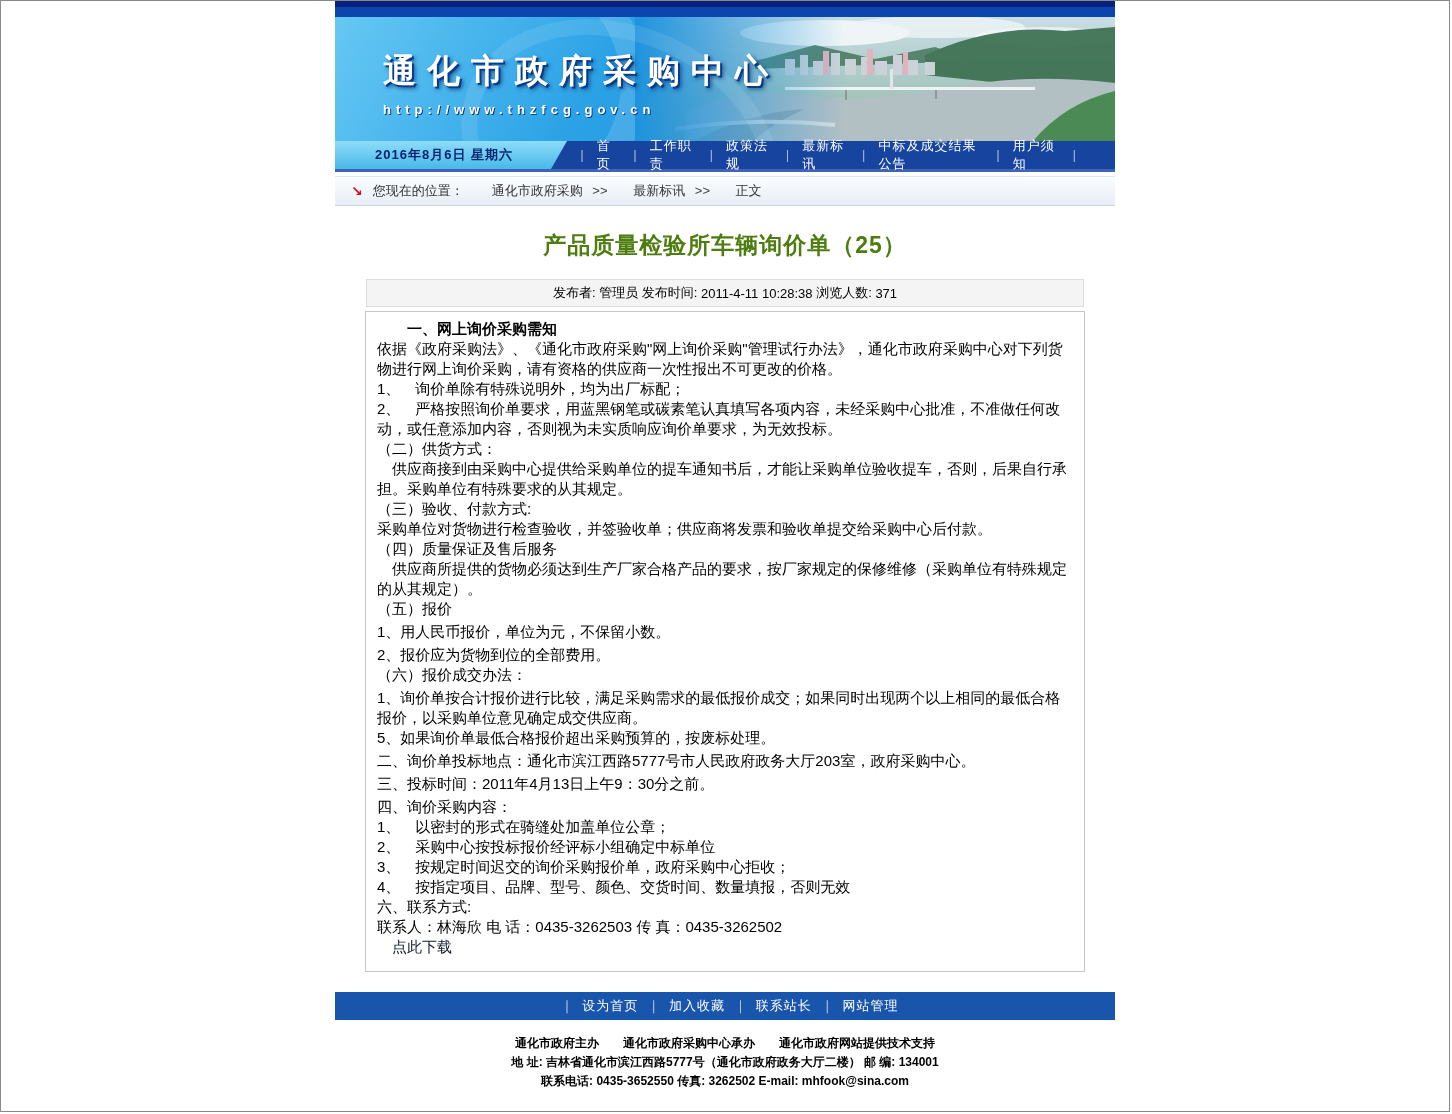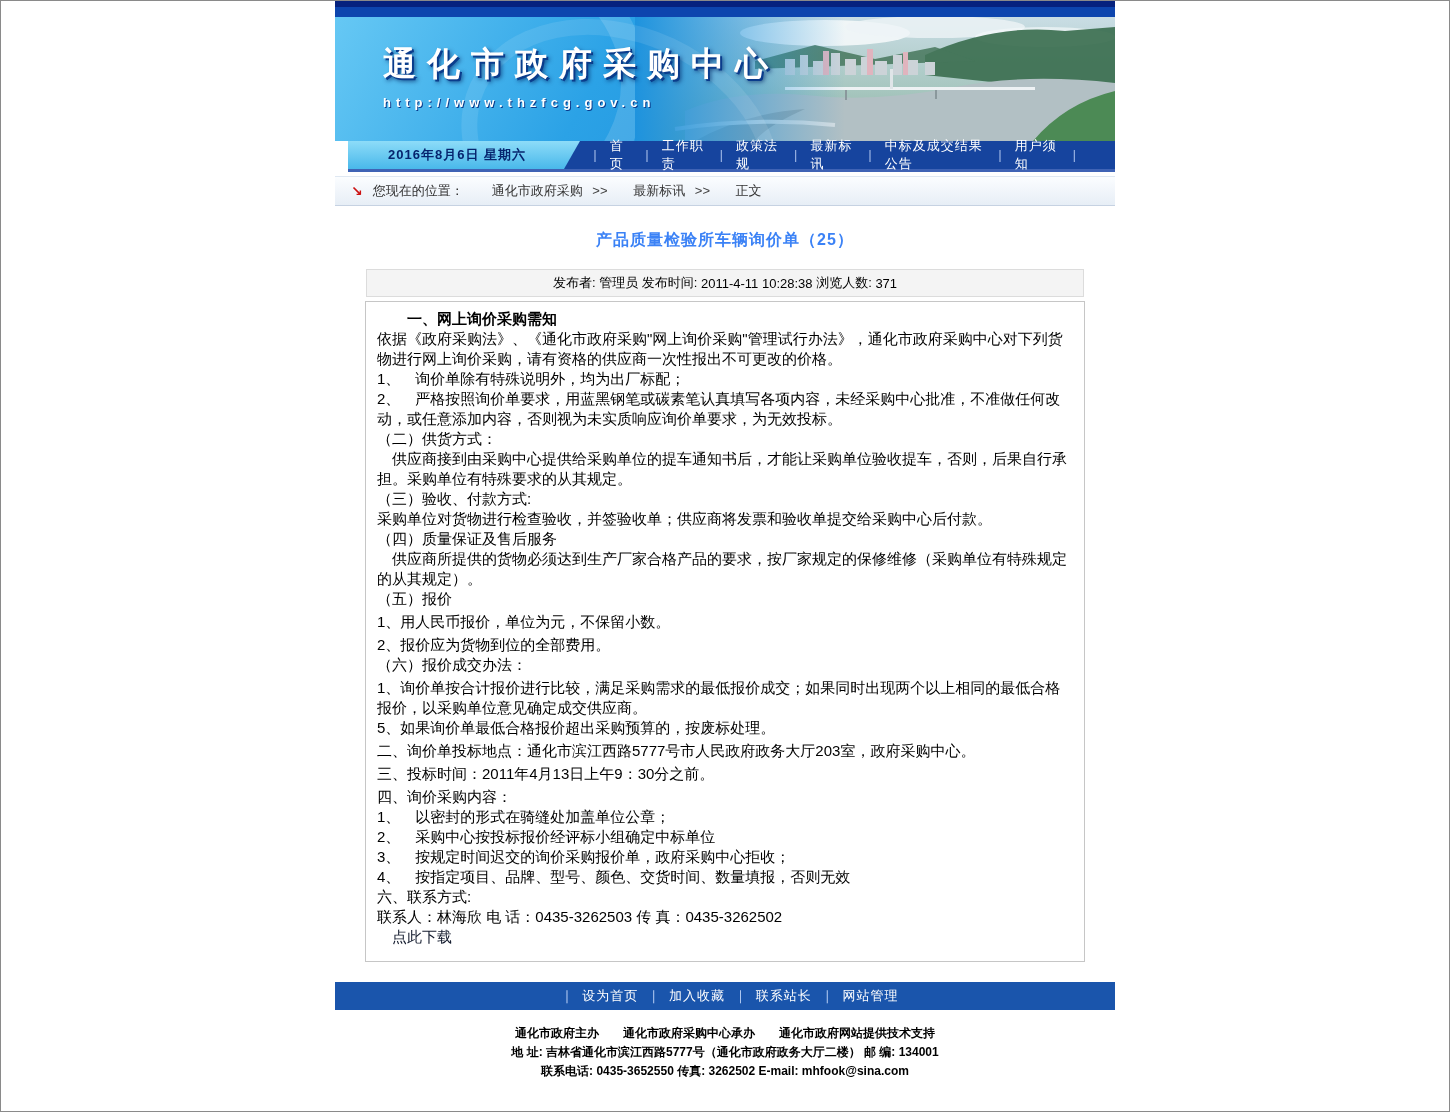--- a/index.html
+++ b/index.html
@@ -7,40 +7,40 @@
   .column{width:780px;margin:0 auto;position:relative;}
 
   
   .topbar{height:16px;background:linear-gradient(to bottom,#06227e 0%,#06227e 38%,#0d45ae 38%,#0d45ae 100%);}
 
   
   .banner{height:124px;position:relative;overflow:hidden;background:linear-gradient(120deg,#66c8f4 0%,#2ba2e6 35%,#0f7ad0 100%);}
   .banner::before{content:"";position:absolute;left:-60px;top:-90px;width:320px;height:260px;border:26px solid rgba(255,255,255,.14);border-radius:50%;}
   .banner::after{content:"";position:absolute;left:120px;top:10px;width:300px;height:220px;border:16px solid rgba(255,255,255,.10);border-radius:50%;transform:rotate(25deg);}
   .banner-photo{position:absolute;right:0;top:0;width:480px;height:124px;}
-  .banner-text{position:absolute;left:48px;top:25px;z-index:3;}
+  .banner-text{position:absolute;left:48px;top:32px;z-index:3;}
   .site-title{color:#fff;font-size:33px;font-weight:bold;letter-spacing:11px;text-shadow:2px 2px 0 #0a3c8c,3px 3px 4px rgba(0,30,90,.7);white-space:nowrap;}
   .site-url{margin-top:8px;color:#fff;font-size:13px;font-weight:bold;letter-spacing:5px;text-shadow:1px 1px 0 #0a3c8c;white-space:nowrap;}
 
   
-  .navbar{height:28px;background:#16449e;display:flex;align-items:stretch;position:relative;border-bottom:3px solid #3f63b5;margin-left:13px;}
+  .navbar{height:28px;background:#16449e;display:flex;align-items:stretch;position:relative;border-bottom:3px solid #3f63b5;}
   .date-strip{width:232px;background:linear-gradient(to bottom,#8ddcf8,#49b8ea);clip-path:polygon(0 0,100% 0,calc(100% - 16px) 100%,0 100%);display:flex;align-items:center;justify-content:center;}
   .date-text{color:#06246e;font-size:13px;font-weight:bold;letter-spacing:1px;padding-right:14px;}
   .nav-links{flex:1;display:flex;align-items:center;justify-content:center;color:#fff;font-size:13px;}
   .nav-links .sep{color:#cfe0ff;margin:0 9px;font-size:12px;}
   .nav-links a{color:#fff;text-decoration:none;cursor:pointer;letter-spacing:1px;}
 
   
   .breadcrumb{height:28px;margin-top:4px;background:linear-gradient(to bottom,#fbfdff,#e7eef6);border-top:1px solid #dfe8f2;border-bottom:1px solid #c6d2e2;display:flex;align-items:center;font-size:13px;color:#333;}
   .crumb-arrow{color:#cc1111;font-weight:bold;font-size:14px;margin:0 10px 0 16px;}
   .breadcrumb .crumb-sep{margin:0 6px;color:#444;}
   .breadcrumb a{color:#333;text-decoration:none;cursor:pointer;margin-left:16px;}
 
   
-  .article-title{margin-top:24px;text-align:center;color:#3b82f6;font-size:16px;font-weight:bold;letter-spacing:1px;}
+  .article-title{margin-top:24px;text-align:center;color:#4d7c0f;font-size:23px;font-weight:bold;letter-spacing:1px;}
   .meta-bar{width:716px;margin:18px auto 4px auto;background:#f4f4f4;border:1px solid #dcdcdc;height:26px;display:flex;align-items:center;justify-content:center;font-size:13px;color:#000;}
   .meta-bar .bold{font-weight:normal;}
   .meta-bar span{white-space:pre;}
   .article-box{width:696px;margin:0 auto;background:#fff;border:1px solid #c6c6c6;padding:7px 11px 14px 11px;min-height:630px;}
   .para{margin:0;font-size:15px;line-height:20px;color:#000;white-space:pre-wrap;}
   .para.bold{font-weight:bold;}
   .para.indent{text-indent:30px;}
   .para.gap{margin-top:3px;}
   .download-link{margin:0;font-size:15px;line-height:20px;color:#0f172a;cursor:pointer;}
 

